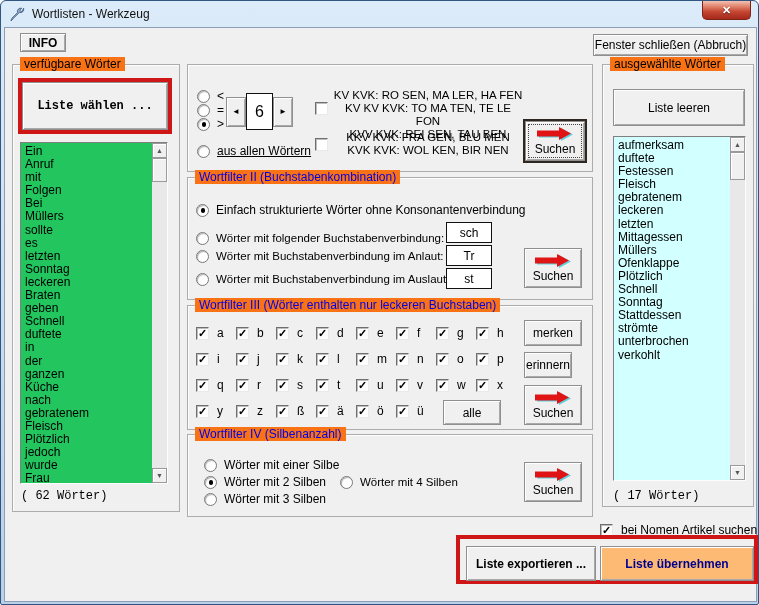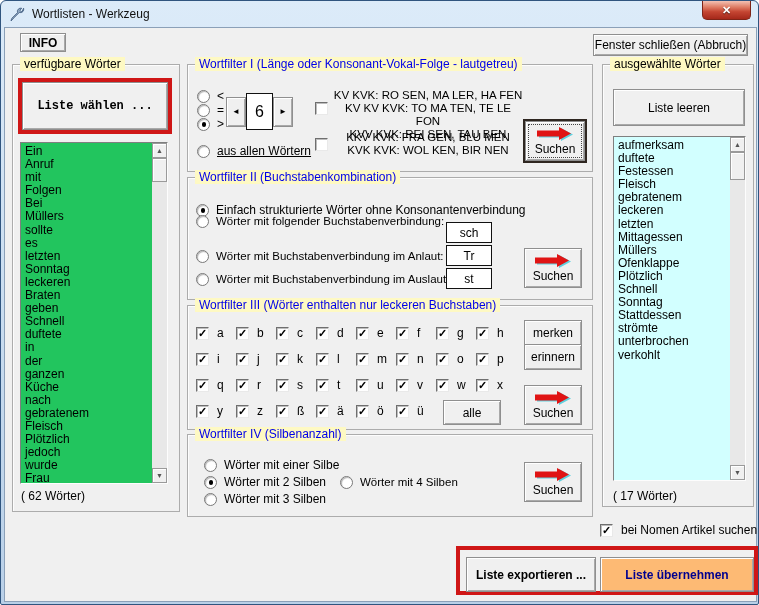--- a/index.html
+++ b/index.html
@@ -19,21 +19,21 @@
     background:#f0f0f0; border:1px solid #8ba0b8; }
 
   .btn { position:absolute; background:#f0f0f0; border:1px solid #8f8f8f;
     box-shadow: inset 1px 1px 0 #ffffff, inset -1px -1px 0 #a9a9a9;
     font-family:"Liberation Sans",sans-serif; font-size:12px; color:#000;
     display:flex; align-items:center; justify-content:center; cursor:default; padding:0; }
   .btn.bold { font-weight:bold; }
 
   .groupbox { position:absolute; border:1px solid #acacac;
     box-shadow: inset 1px 1px 0 rgba(255,255,255,.85); }
-  .group-label { position:absolute; top:-8px; left:7px; background:#fef9c3;
+  .group-label { position:absolute; top:-8px; left:7px; background:#f97316;
     padding:0 4px; font-size:12px; color:#000; white-space:nowrap; }
   .group-label.blue { color:#0000e8; }
 
   .red-outline { position:absolute; border:4px solid #cf1616; background:#f0f0f0; }
   .red-outline .btn { position:static; width:100%; height:100%;font-family:Liberation Mono, monospace; }
 
   .listbox { position:absolute; border:1px solid #7f7f7f;
     border-color:#7f7f7f #fdfdfd #fdfdfd #7f7f7f; }
   .list-items { position:absolute; left:1px; top:1px; right:16px; bottom:1px;
     overflow:hidden; padding:1px 0 0 3px; }
@@ -77,21 +77,21 @@
   .kv-block { position:absolute; text-align:center; font-size:11.5px; line-height:13px; color:#000; }
 
   .letters-grid { position:absolute; display:grid; grid-template-columns:repeat(8,40px);
     grid-auto-rows:26px; align-items:center; }
   .letter-item { display:flex; align-items:center; gap:8px; }
   .letter-label { font-size:12px; color:#000; }
 
   .field { position:absolute; background:#fff; border:1px solid #111; font-size:12px;
     text-align:center; color:#000; padding:0; font-family:"Liberation Sans",sans-serif; }
 
-  .count-label { position:absolute; font-size:12px; color:#000; }
+  .count-label { position:absolute; font-size:12px; color:#000;font-family:Liberation Mono, monospace; }
   .check-row { position:absolute; display:flex; align-items:center; gap:8px; }
   .clabel { font-size:12px; color:#000; white-space:nowrap; }
 
   .red-box { position:absolute; border:4px solid #cf1616; background:#f0f0f0; }
   .apply-btn { background:#fdba74; color:#00008f; font-weight:bold; }
 </style>
 </head>
 <body>
 
 <div class="window">
@@ -152,21 +152,20 @@
           <div class="sb-fill"></div>
           <div class="sb-btn">
               <span>▼</span>
             </div>
         </div>
       </div>
       <span class="count-label" style="left:8px;top:424px;">( 62 Wörter)</span>
     </div>
 
     <div class="groupbox" style="left:182px;top:36px;width:406px;height:108px;">
-      <span class="group-label blue">Wortfilter I  (Länge oder Konsonant-Vokal-Folge - lautgetreu)</span>
       <div class="radio-row" style="left:9px;top:24px;">
         <span class="radio"></span>
         <span class="rlabel">&lt;</span>
       </div>
       <div class="radio-row" style="left:9px;top:38px;">
         <span class="radio"></span>
         <span class="rlabel">=</span>
       </div>
       <div class="radio-row" style="left:9px;top:52px;">
         <span class="radio on"></span>
@@ -204,21 +203,21 @@
         <span>Suchen</span>
       </button>
     </div>
 
     <div class="groupbox" style="left:182px;top:149px;width:406px;height:123px;">
       <span class="group-label blue">Wortfilter  II (Buchstabenkombination)</span>
       <div class="radio-row" style="left:8px;top:25px;">
         <span class="radio on"></span>
         <span class="rlabel">Einfach strukturierte Wörter ohne Konsonantenverbindung</span>
       </div>
-      <div class="radio-row" style="left:8px;top:36px;">
+      <div class="radio-row" style="left:8px;top:53px;">
         <span class="radio"></span>
         <span class="rlabel tight">Wörter mit folgender Buchstabenverbindung:</span>
       </div>
       <div class="radio-row" style="left:8px;top:71px;">
         <span class="radio"></span>
         <span class="rlabel tight">Wörter mit Buchstabenverbindung im Anlaut:</span>
       </div>
       <div class="radio-row" style="left:8px;top:94px;">
         <span class="radio"></span>
         <span class="rlabel tight">Wörter mit Buchstabenverbindung im Auslaut:</span>
@@ -353,21 +352,21 @@
           <span class="letter-item">
             <span class="checkbox">✓</span>
             <span class="letter-label">ö</span>
           </span>
           <span class="letter-item">
             <span class="checkbox">✓</span>
             <span class="letter-label">ü</span>
           </span>
         </div>
       <button class="btn" style="left:336px;top:14px;width:58px;height:26px;">merken</button>
-      <button class="btn" style="left:336px;top:38px;width:58px;height:26px;">erinnern</button>
+      <button class="btn" style="left:336px;top:46px;width:48px;height:26px;">erinnern</button>
       <button class="btn" style="left:255px;top:94px;width:58px;height:25px;">alle</button>
       <button class="btn search-btn" style="left:336px;top:79px;width:58px;height:40px;">
         <svg width="40" height="15" viewBox="0 0 40 15">
           <polygon points="4,7 26,7 26,3.5 38,10 26,16.5 26,13 4,13" fill="#5fd0de" transform="translate(0,-1.5)"></polygon>
           <polygon points="2,4.5 24,4.5 24,1 36,7.5 24,14 24,10.5 2,10.5" fill="#e01414"></polygon>
         </svg>
         <span>Suchen</span>
       </button>
     </div>
 
@@ -433,19 +432,19 @@
         </div>
       </div>
       <span class="count-label" style="left:10px;top:424px;">( 17 Wörter)</span>
     </div>
 
     <div class="check-row" style="left:595px;top:495px;">
       <span class="checkbox">✓</span>
       <span class="clabel">bei Nomen Artikel suchen</span>
     </div>
 
-    <div class="red-box" style="left:451px;top:518px;width:302px;height:49px;">
+    <div class="red-box" style="left:451px;top:507px;width:302px;height:49px;">
       <button class="btn bold" style="left:6px;top:7px;width:130px;height:35px;">Liste exportieren ...</button>
       <button class="btn bold apply-btn" style="left:140px;top:7px;width:154px;height:35px;">Liste übernehmen</button>
     </div>
 
   </div>
 </div>
 
 </body></html>

